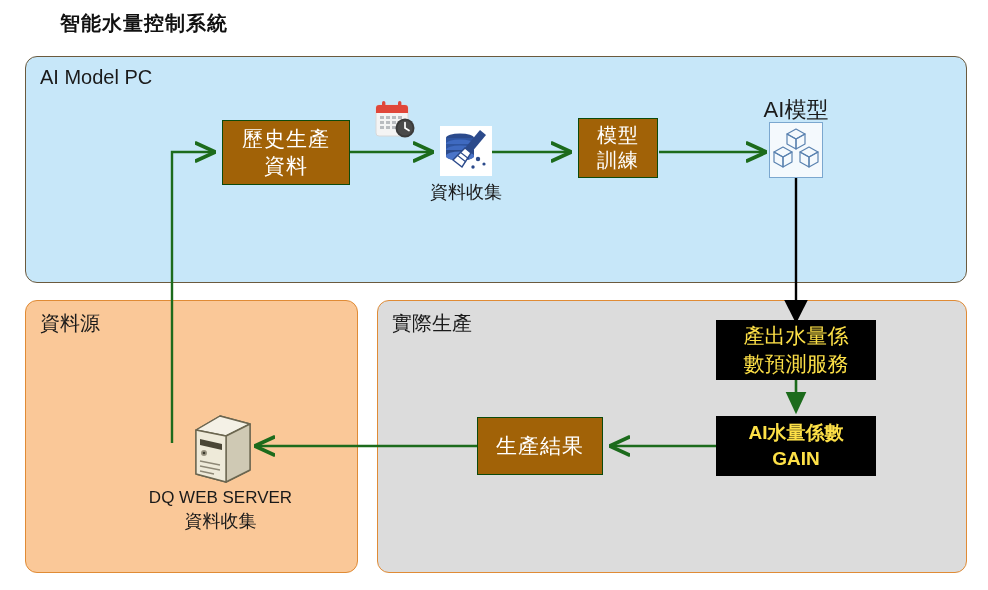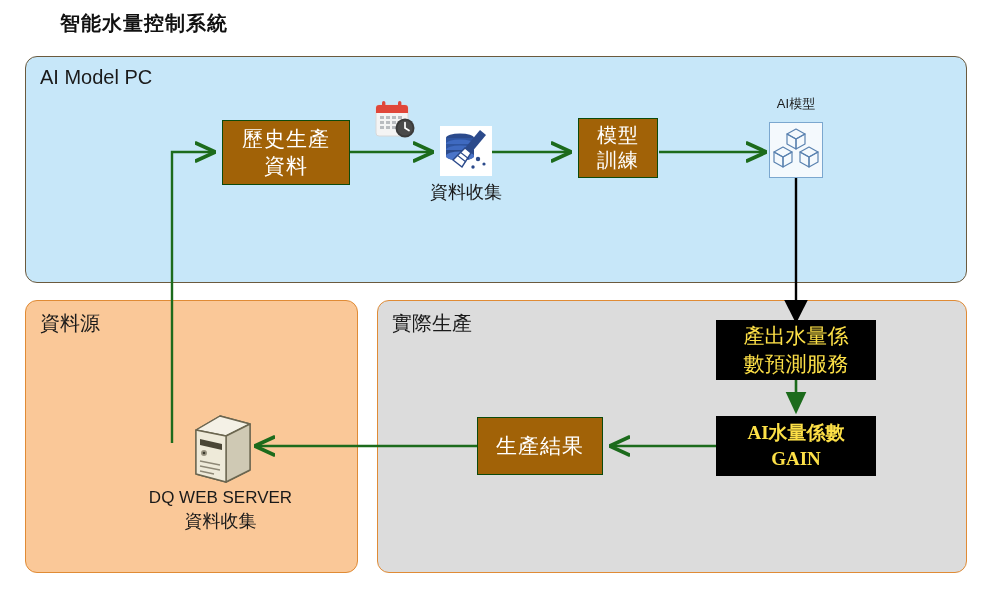--- a/index.html
+++ b/index.html
@@ -149,21 +149,21 @@
     <span>生產結果</span>
   </div>
 
   <div class="bbox" style="left:716px;top:320px;width:160px;height:60px;">
     <span>
       <span>產出水量係</span><br>
       <span>數預測服務</span>
     </span>
   </div>
 
-  <div class="bbox mixed" style="left:716px;top:416px;width:160px;height:60px;font-family:Liberation Serif, serif;">
+  <div class="bbox mixed" style="left:716px;top:416px;width:160px;height:60px;">
     <span>
       <span>AI水量係數</span><br>
       <span>GAIN</span>
     </span>
   </div>
 
   <div class="icon" style="left:374px;top:100px;width:44px;height:40px;">
     <svg width="44" height="40" viewBox="0 0 44 40">
       <rect x="2" y="5" width="32" height="31" rx="3" fill="#f4f4f4" stroke="#d8d8d8" stroke-width="1"></rect>
       <path d="M2,8 a3,3 0 0 1 3,-3 h26 a3,3 0 0 1 3,3 v5 h-32 z" fill="#e0473a"></path>
@@ -207,21 +207,21 @@
       </g>
       <g fill="#2b4a8b">
         <circle cx="38" cy="33" r="2.2"></circle>
           <circle cx="44" cy="38" r="1.6"></circle>
           <circle cx="33" cy="41" r="1.7"></circle>
       </g>
     </svg>
   </div>
   <div class="cap" style="left:416px;top:180px;width:100px;">資料收集</div>
 
-  <div class="cap sans" style="left:746px;top:96px;width:100px;font-size:13px;">AI模型</div>
+  <div class="cap sans" style="left:746px;top:96px;width:100px;font-size:22px;">AI模型</div>
   <div class="icon" style="left:769px;top:122px;width:54px;height:56px;">
     <svg width="54" height="56" viewBox="0 0 54 56">
       <rect x="0.5" y="0.5" width="53" height="55" fill="#f4f9fd" stroke="#7ba7cf" stroke-width="1"></rect>
       <g fill="none" stroke="#5a82b0" stroke-width="1.2" stroke-linejoin="round">
 
         <path d="M27,7 L36,12 L27,17 L18,12 z"></path>
         <path d="M18,12 L18,22 L27,27 L27,17 z"></path>
         <path d="M36,12 L36,22 L27,27 L27,17 z"></path>
 
         <path d="M14,25 L23,30 L14,35 L5,30 z"></path>

